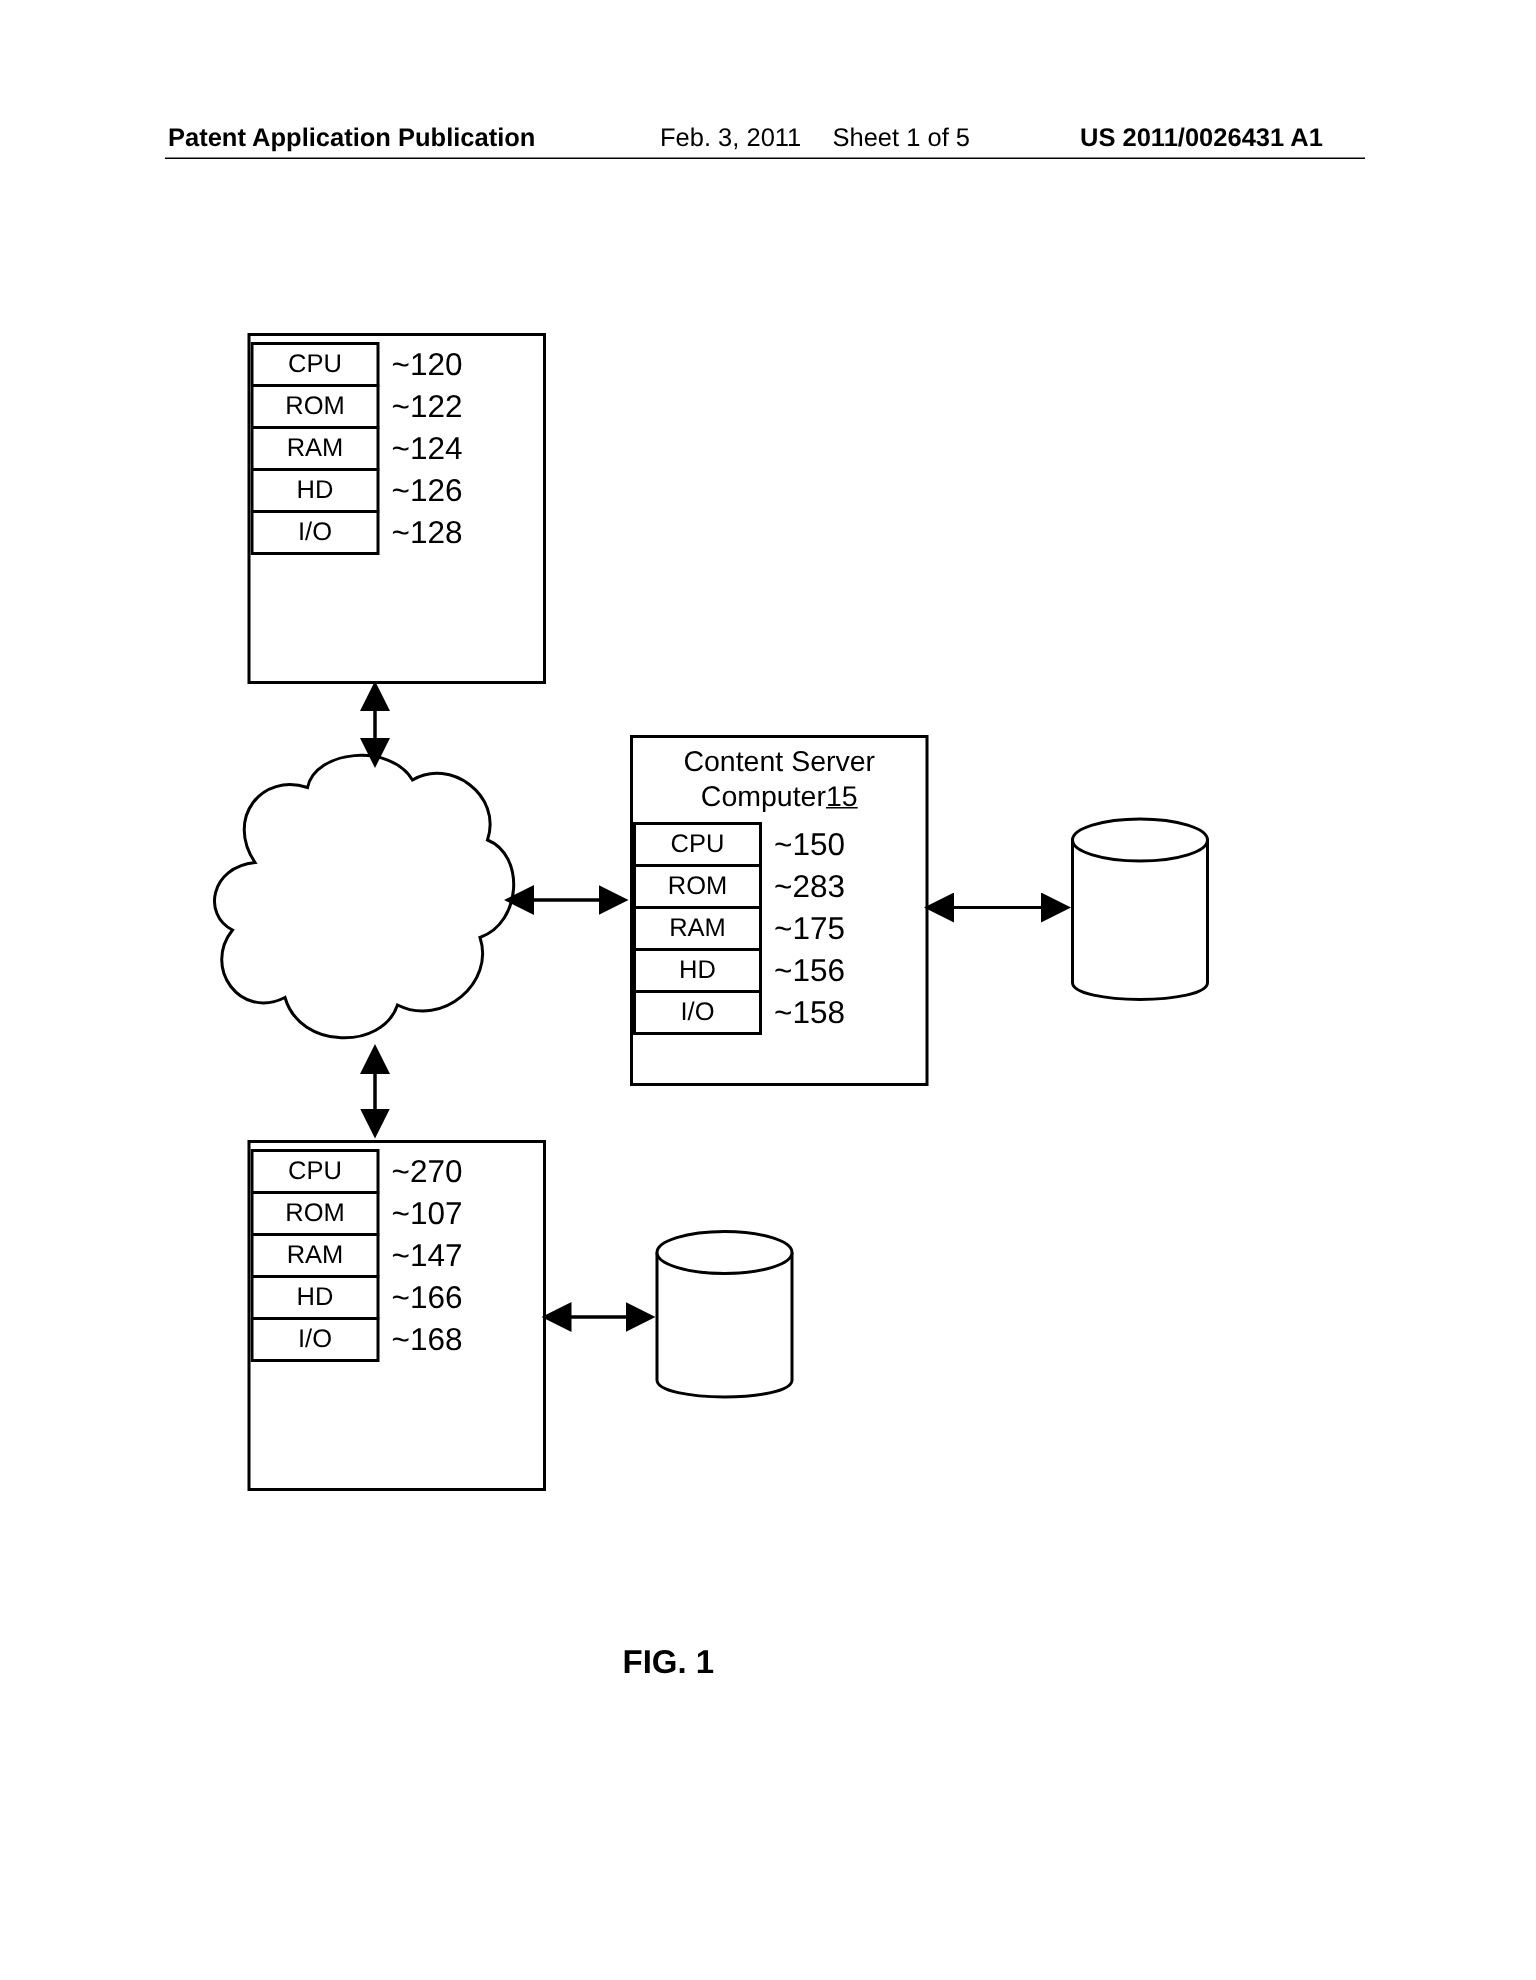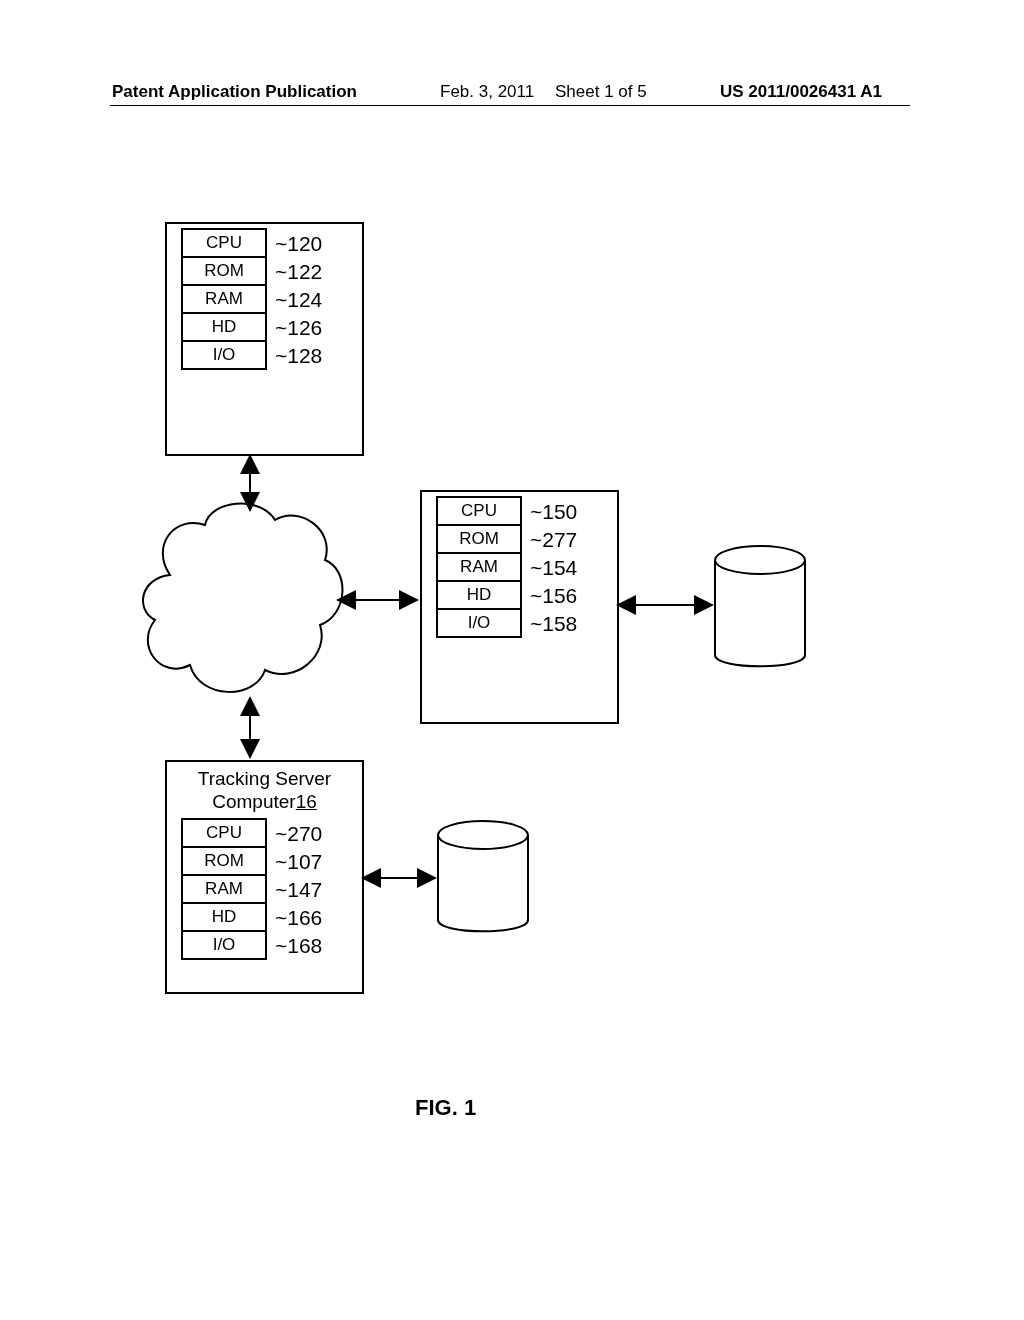--- a/index.html
+++ b/index.html
@@ -37,21 +37,21 @@
     background: #fff;
   }
   .comp-title {
     text-align: center;
     font-size: 19px;
     line-height: 1.2;
     padding-top: 6px;
   }
   .comp-title .uline { text-decoration: underline; }
   .comp-rows {
-    margin: 6px 0 8px 14px;
+    margin: 6px 0 8px 0;
     text-align: center;
   }
   .comp-row {
     display: flex;
     align-items: center;
     height: 28px;
   }
   .comp-row .cell {
     width: 82px;
     height: 26px;
@@ -118,49 +118,49 @@
         <div class="ref">~126</div>
       </div>
       <div class="comp-row">
         <div class="cell">I/O</div>
         <div class="ref">~128</div>
       </div>
     </div>
   </div>
 
   <div class="computer-box" style="left:420px; top:490px; width:195px; height:230px;">
+    <div class="comp-title">
+      <span>Content Server</span><br>
+      <span>Computer</span><span class="uline">15</span>
+    </div>
     <div class="comp-rows">
       <div class="comp-row">
         <div class="cell">CPU</div>
         <div class="ref">~150</div>
       </div>
       <div class="comp-row">
         <div class="cell">ROM</div>
-        <div class="ref">~277</div>
+        <div class="ref">~283</div>
       </div>
       <div class="comp-row">
         <div class="cell">RAM</div>
-        <div class="ref">~154</div>
+        <div class="ref">~175</div>
       </div>
       <div class="comp-row">
         <div class="cell">HD</div>
         <div class="ref">~156</div>
       </div>
       <div class="comp-row">
         <div class="cell">I/O</div>
         <div class="ref">~158</div>
       </div>
     </div>
   </div>
 
   <div class="computer-box" style="left:165px; top:760px; width:195px; height:230px;">
-    <div class="comp-title">
-      <span>Tracking Server</span><br>
-      <span>Computer</span><span class="uline">16</span>
-    </div>
     <div class="comp-rows">
       <div class="comp-row">
         <div class="cell">CPU</div>
         <div class="ref">~270</div>
       </div>
       <div class="comp-row">
         <div class="cell">ROM</div>
         <div class="ref">~107</div>
       </div>
       <div class="comp-row">

